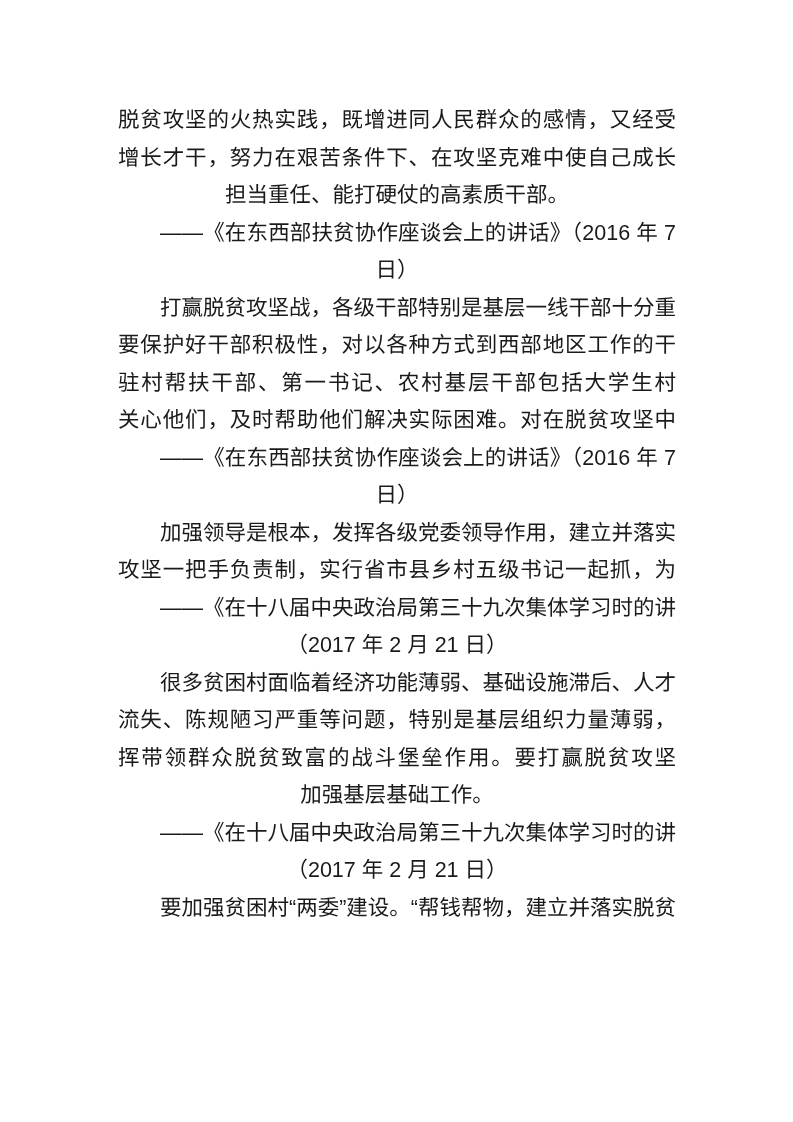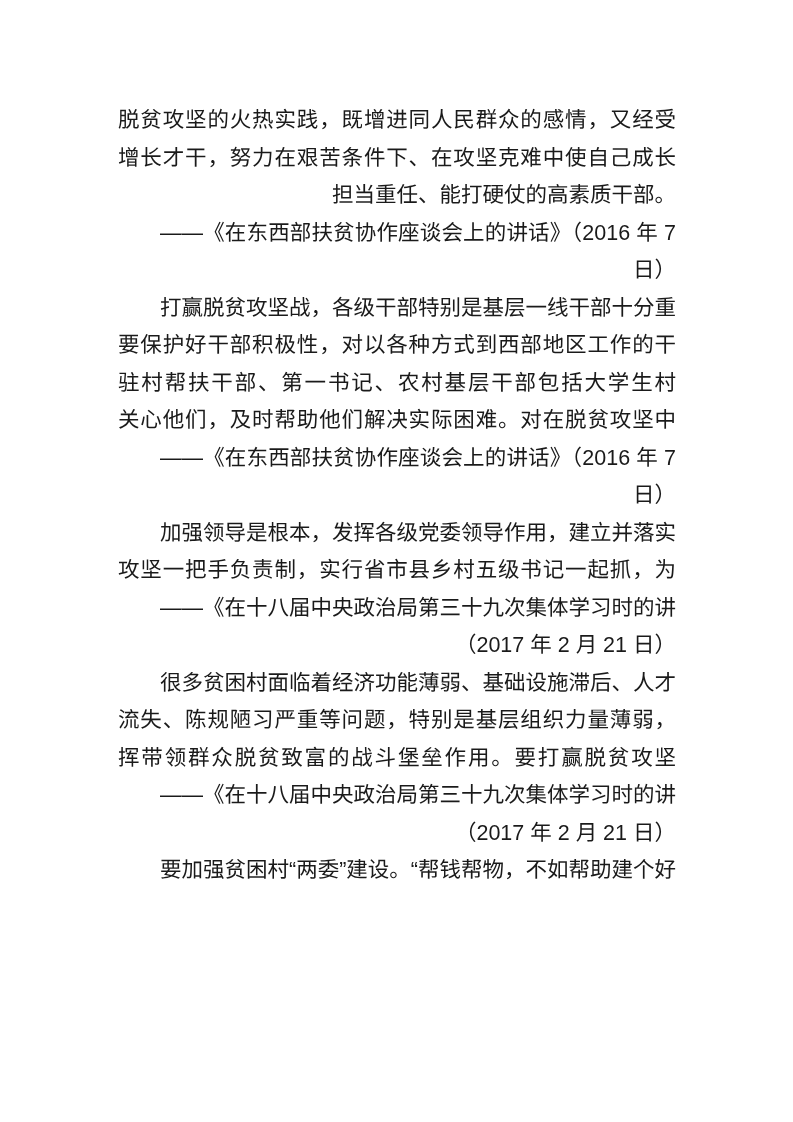--- a/index.html
+++ b/index.html
@@ -21,21 +21,21 @@
     width: 558px;
     padding-top: 102px;
     font-family: "Liberation Sans", "DejaVu Sans", sans-serif;
     font-size: 21.5px;
     line-height: 37.5px;
     color: #1a1a1a;
   }
   .line {
     height: 37.5px;
     overflow: hidden;
-    text-align: right;
+    text-align: center;
     white-space: nowrap;
   }
   .line.fill {
     white-space: normal;
     text-align: justify;
     text-align-last: justify;
     text-justify: inter-character;
   }
   .line.indent {
     text-indent: 42px;
@@ -57,17 +57,18 @@
     <div class="line fill">关心他们，及时帮助他们解决实际困难。对在脱贫攻坚中胜利完</div>
     <div class="line fill indent">——《在东西部扶贫协作座谈会上的讲话》（2016 年 7 月 20</div>
     <div class="line">日）</div>
     <div class="line fill indent">加强领导是根本，发挥各级党委领导作用，建立并落实脱贫</div>
     <div class="line fill">攻坚一把手负责制，实行省市县乡村五级书记一起抓，为脱贫攻</div>
     <div class="line fill indent">——《在十八届中央政治局第三十九次集体学习时的讲话》</div>
     <div class="line">（2017 年 2 月 21 日）</div>
     <div class="line fill indent">很多贫困村面临着经济功能薄弱、基础设施滞后、人才持续</div>
     <div class="line fill">流失、陈规陋习严重等问题，特别是基层组织力量薄弱，难以发</div>
     <div class="line fill">挥带领群众脱贫致富的战斗堡垒作用。要打赢脱贫攻坚战，必须</div>
+    <div class="line">加强基层基础工作。</div>
     <div class="line fill indent">——《在十八届中央政治局第三十九次集体学习时的讲话》</div>
     <div class="line">（2017 年 2 月 21 日）</div>
-    <div class="line fill indent">要加强贫困村“两委”建设。“帮钱帮物，不如帮助建个好</div>
+    <div class="line fill indent">要加强贫困村“两委”建设。“帮钱帮物，建立并落实脱贫</div>
   </div>
 </div>
 
 </body></html>

